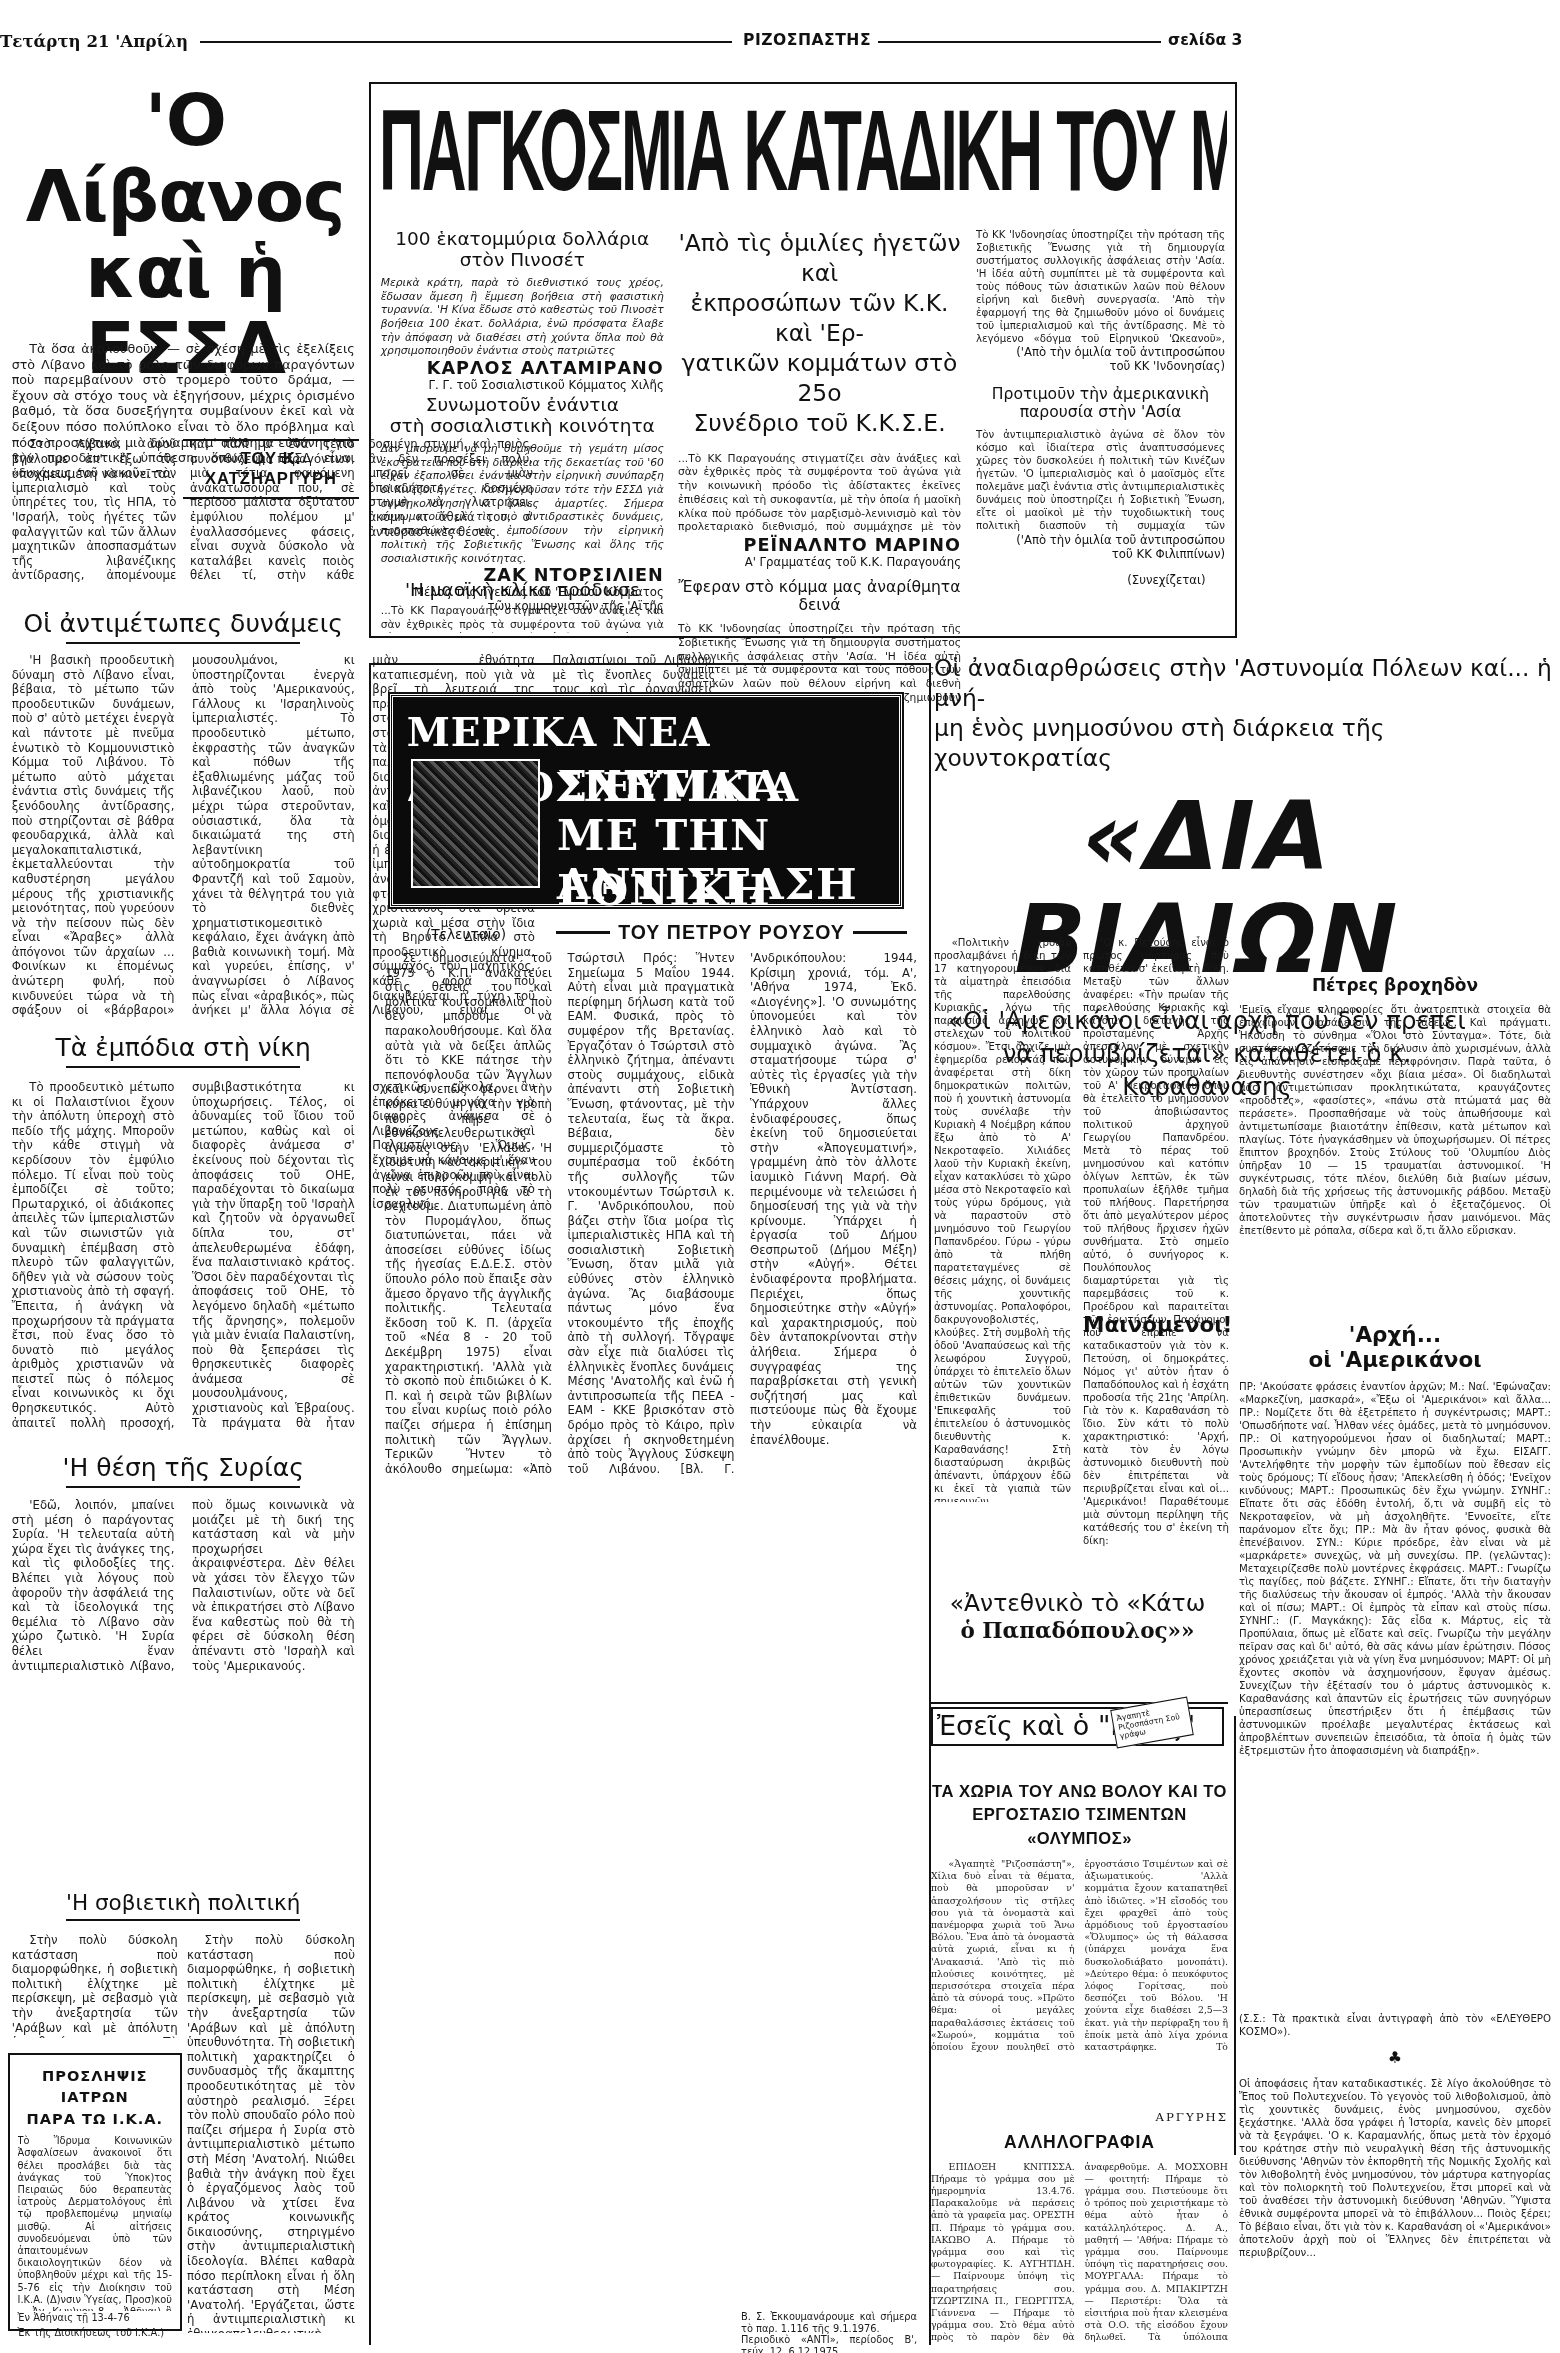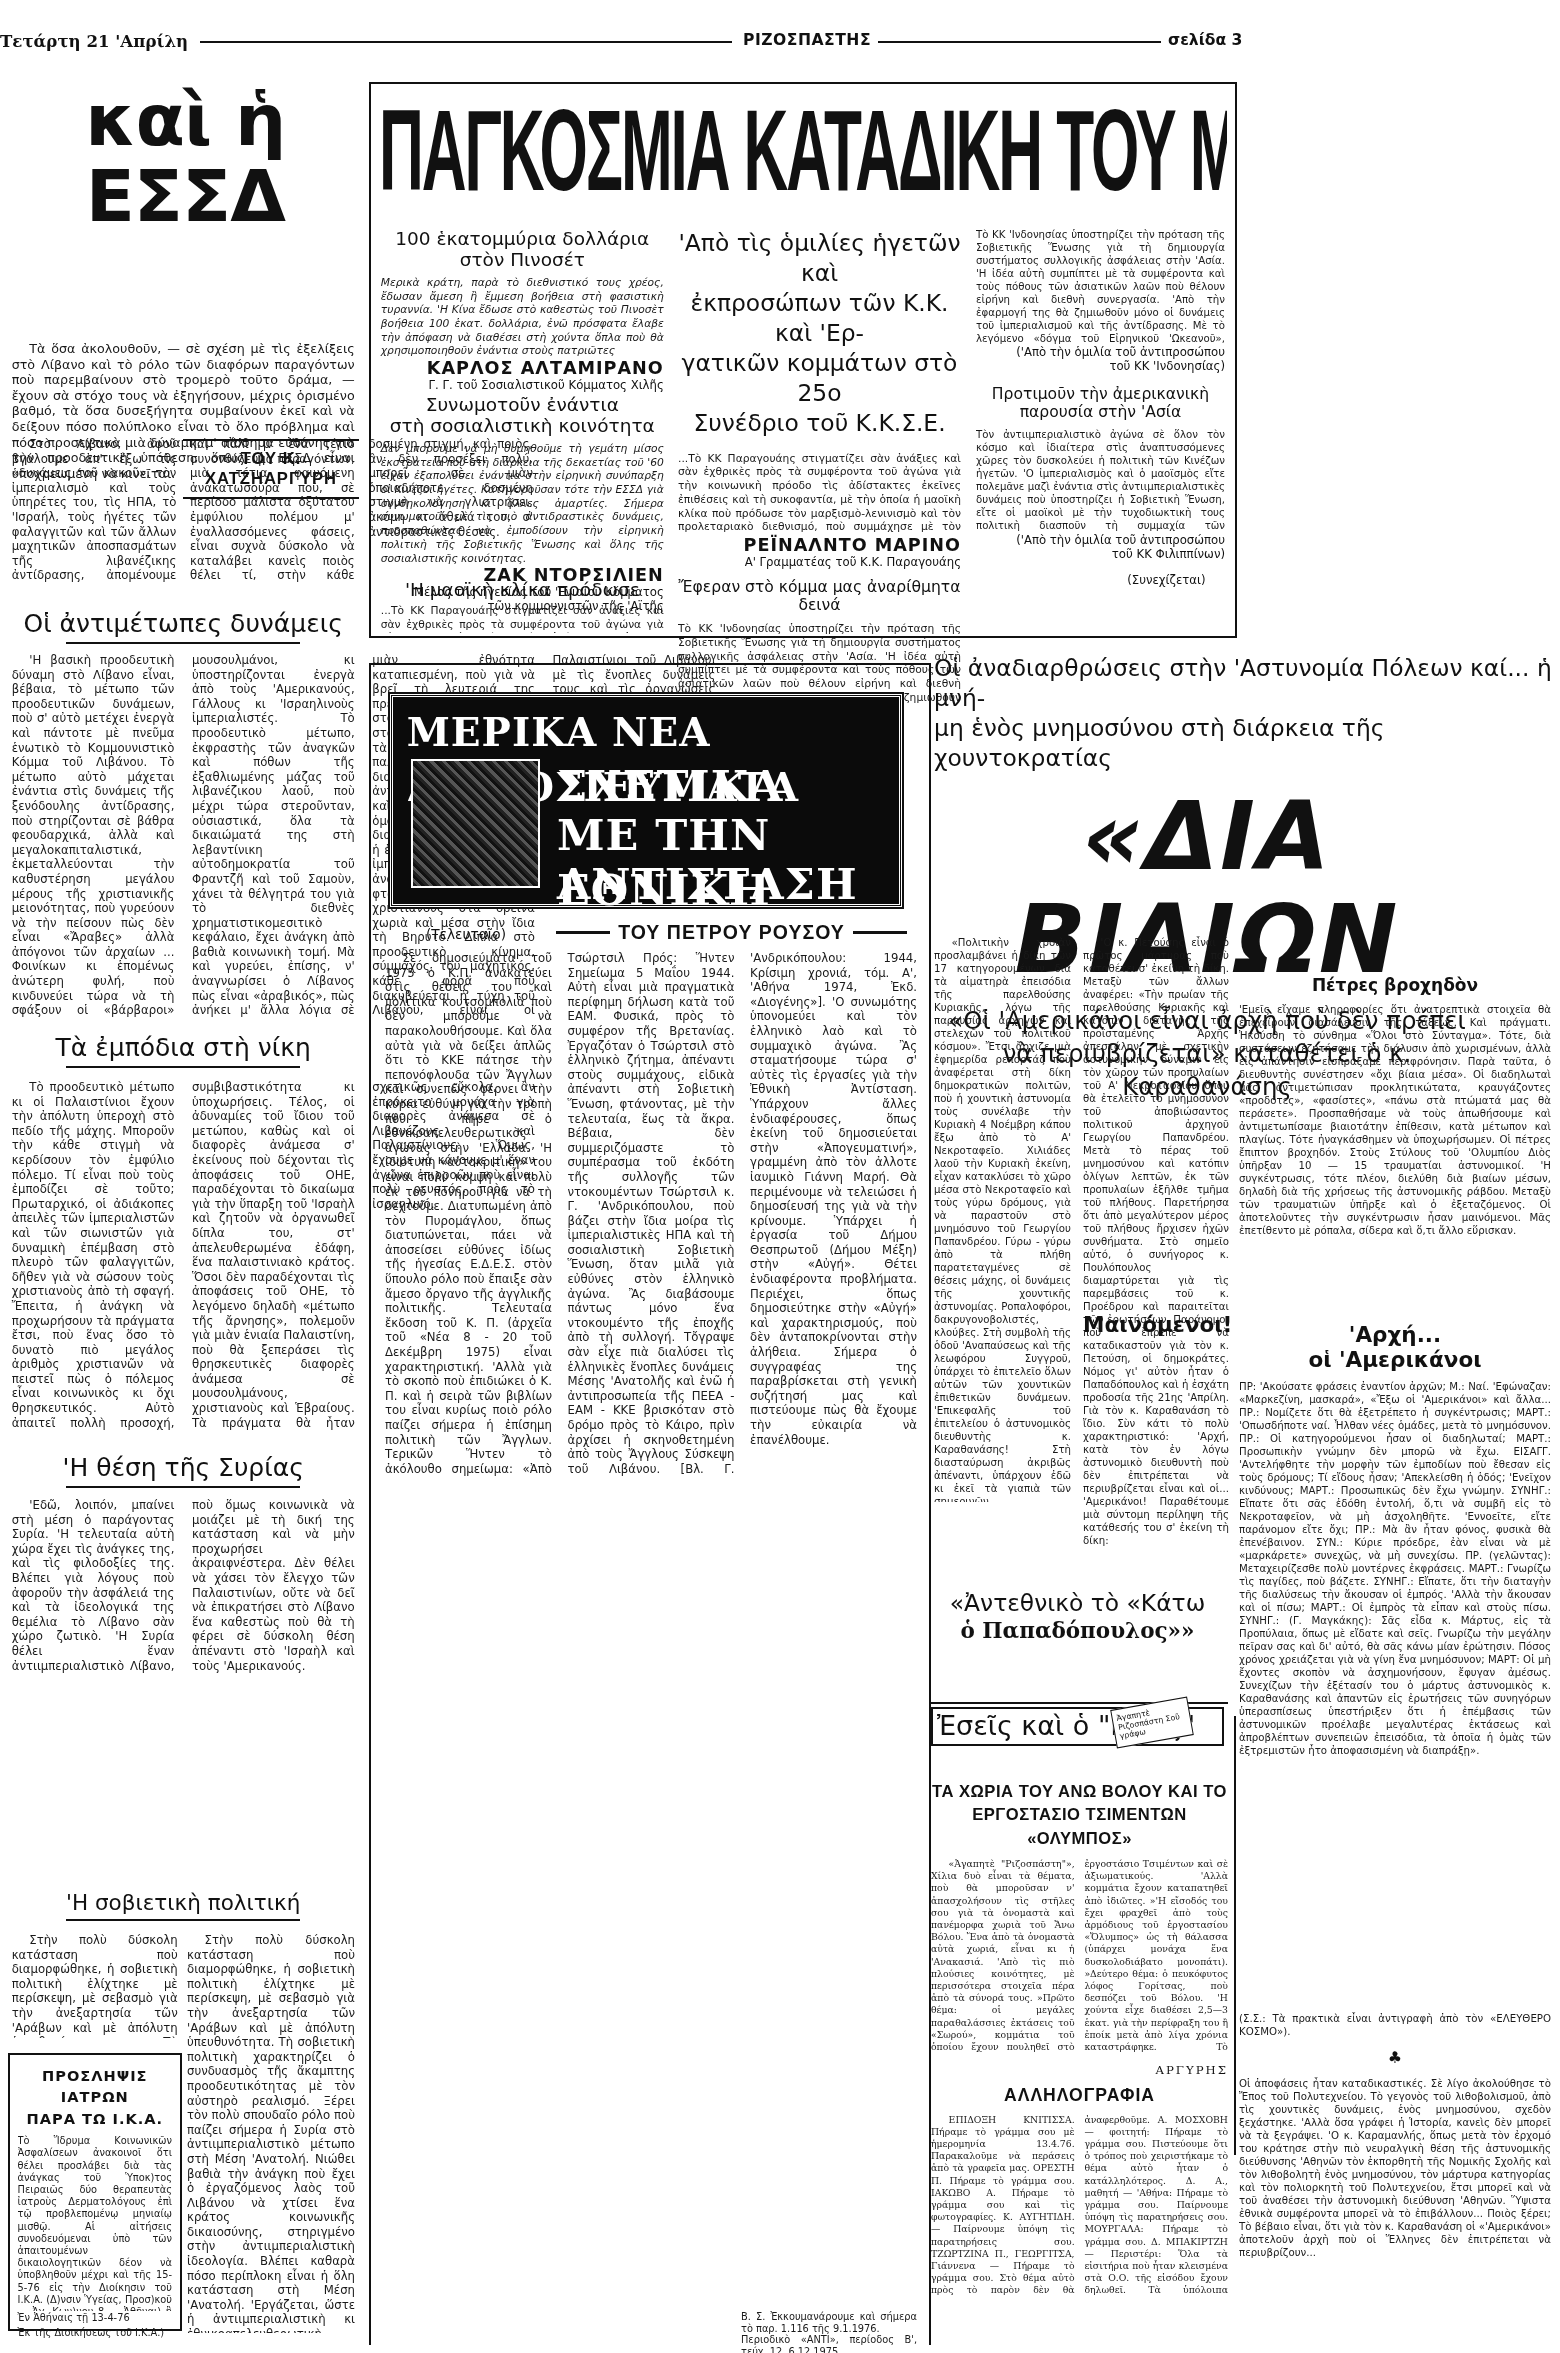--- a/index.html
+++ b/index.html
@@ -45,20 +45,21 @@
 <div class="abs masthead">
   <span class="abs mh-left">Τετάρτη 21 'Απρίλη</span>
   <div class="abs rule" style="left:200px;top:41px;width:532px;height:2px;"></div>
   <span class="abs mh-center">ΡΙΖΟΣΠΑΣΤΗΣ</span>
   <div class="abs rule" style="left:878px;top:41px;width:283px;height:2px;"></div>
   <span class="abs mh-right">σελίδα 3</span>
 </div>
 
 <div class="abs" style="left:0;top:68px;width:371px;height:2272px;">
   <div class="abs main-left-headline" style="left:9.8px;top:13.7px;width:351px;">
+    <div>'Ο Λίβανος</div>
     <div>καὶ ἡ ΕΣΣΔ</div>
   </div>
   <div class="abs body-text" style="left:11.7px;top:273px;width:343px;font-size:12.7px;line-height:15.6px;">
       <p>Τὰ ὅσα ἀκολουθοῦν, — σὲ σχέση μὲ τὶς ἐξελίξεις στὸ Λίβανο καὶ τὸ ρόλο τῶν διαφόρων παραγόντων ποὺ παρεμβαίνουν στὸ τρομερὸ τοῦτο δράμα, — ἔχουν σὰ στόχο τους νὰ ἐξηγήσουν, μέχρις ὁρισμένο βαθμό, τὰ ὅσα δυσεξήγητα συμβαίνουν ἐκεῖ καὶ νὰ δείξουν πόσο πολύπλοκο εἶναι τὸ ὅλο πρόβλημα καὶ πόσο προσεχτικὰ μιὰ δύναμη, μ' αἴσθημα εὐθύνης γιὰ τὴν προοδευτικὴ ὑπόθεση, ὅπως ἡ ΕΣΣΔ εἶναι ὑποχρεωμένη νὰ κινεῖται.</p>
     </div>
   <div class="abs" style="left:183px;top:371px;width:176px;">
     <div class="byline" style="font-size:16.6px;padding:7.8px 0;">ΤΟΥ Κ. ΧΑΤΖΗΑΡΓΥΡΗ</div>
   </div>
   <div class="abs body-text col2" style="left:11.7px;top:369px;width:343px;height:156px;column-gap:13.7px;">
       <p>Στὸ Λίβανο, ἀφοῦ βγάλουμε ἀπ' ἔξω τὶς «δυνάμεις τοῦ κακοῦ», τὸν ἰμπεριαλισμὸ καὶ τοὺς ὑπηρέτες του, τὶς ΗΠΑ, τὸ 'Ισραήλ, τοὺς ἡγέτες τῶν φαλαγγιτῶν καὶ τῶν ἄλλων μαχητικῶν ἀποσπασμάτων τῆς λιβανέζικης ἀντίδρασης, ἀπομένουμε καὶ πάλι μ' ἕνα τέτιο συνονθύλευμα παραγόντων, μιὰ τέτια φαινόμενη ἀνακατωσούρα ποὺ, σὲ περίοδο μάλιστα ὀξύτατου ἐμφύλιου πολέμου μ' ἐναλλασσόμενες φάσεις, εἶναι συχνὰ δύσκολο νὰ καταλάβει κανεὶς ποιὸς θέλει τί, στὴν κάθε δοσμένη στιγμή, καὶ ποιὸς, ἂν δὲν προσέξει πολύ, μπορεῖ σὲ μιὰν ὁποιαδήποτε δοσμένη στιγμὴ νὰ γλιστρήσει, ἀκόμη κι ἄθελά του, σ' ἀντιδραστικὲς θέσεις.</p>
@@ -199,19 +200,19 @@
 <div class="abs rizos">
   <div class="rizos-title">Ἐσεῖς καὶ ὁ "Ρίζος"</div>
   <div class="abs" style="left:180px;top:-5.9px;width:78px;height:39px;border:1px solid #111;background:#fff;font:7.8px 'DejaVu Sans',sans-serif;transform:rotate(-10deg);padding:3.9px;">Ἀγαπητὲ Ριζοσπάστη Σοῦ γράφω</div>
 </div>
 <div class="abs" style="left:931px;top:1780px;width:297px;">
   <div class="cement-head" style="font-size:16.6px;line-height:23.4px;">ΤΑ ΧΩΡΙΑ ΤΟΥ ΑΝΩ ΒΟΛΟΥ ΚΑΙ ΤΟ</div>
   <div class="cement-head" style="font-size:16.6px;line-height:23.4px;">ΕΡΓΟΣΤΑΣΙΟ ΤΣΙΜΕΝΤΩΝ «ΟΛΥΜΠΟΣ»</div>
   <div class="body-text col2" style="font-family:'DejaVu Serif',serif;font-size:9.3px;line-height:12.2px;margin-top:7.8px;height:205px;column-gap:9.8px;overflow:hidden;">
       <p>«Ἀγαπητὲ "Ριζοσπάστη"», Χίλια δυὸ εἶναι τὰ θέματα, ποὺ θὰ μποροῦσαν ν' ἀπασχολήσουν τὶς στῆλες σου γιὰ τὰ ὀνομαστὰ καὶ πανέμορφα χωριὰ τοῦ Ἄνω Βόλου. Ἕνα ἀπὸ τὰ ὀνομαστὰ αὐτὰ χωριά, εἶναι κι ἡ 'Ανακασιά. 'Απὸ τὶς πιὸ πλούσιες κοινότητες, μὲ περισσότερα στοιχεῖα πέρα ἀπὸ τὰ σύνορά τους. »Πρῶτο θέμα: οἱ μεγάλες παραθαλάσσιες ἐκτάσεις τοῦ «Σωρού», κομμάτια τοῦ ὁποίου ἔχουν πουληθεῖ στὸ ἐργοστάσιο Τσιμέντων καὶ σὲ ἀξιωματικούς. 'Αλλὰ κομμάτια ἔχουν καταπατηθεῖ ἀπὸ ἰδιῶτες. »'Η εἴσοδός του ἔχει φραχθεῖ ἀπὸ τοὺς ἁρμόδιους τοῦ ἐργοστασίου «Ὄλυμπος» ὡς τὴ θάλασσα (ὑπάρχει μονάχα ἕνα δυσκολοδιάβατο μονοπάτι). »Δεύτερο θέμα: ὁ πευκόφυτος λόφος Γορίτσας, ποὺ δεσπόζει τοῦ Βόλου. 'Η χούντα εἶχε διαθέσει 2,5—3 ἑκατ. γιὰ τὴν περίφραξη του ἢ ἐποίκ μετὰ ἀπὸ λίγα χρόνια καταστράφηκε. Τὸ ἐργοστάσιο Τσιμέντων —ποιὲς σχέσεις ὑπάρχουν ἀνάμεσα σ' αὐτὸ καὶ τὶς κοινότητες;— συνορεύει μὲ τὸ λόφο δὲν ἔχει γνωρίσει ἂν ἔχει ἀγοράσει παραπλήσιες ἐκτάσεις ἢ ἔχει καταπατήσει ἄλλες. Ἄλλα θέματα, ποὺ πρέπει νὰ ἐξεταστοῦν, εἶναι οἱ δασώδεις ἐκτάσεις τῆς περιοχῆς «Λάχινη» καθὼς τὸ θέμα τῆς ἀνάπτυξης τῆς πόλης τοῦ Βόλου».</p>
     </div>
-  <div class="signature" style="font-size:11.7px;">ΑΡΓΥΡΗΣ</div>
+  <div class="signature" style="font-size:11.7px;margin-top:47px;">ΑΡΓΥΡΗΣ</div>
   <div class="allilo" style="font-size:17.6px;margin-top:7.8px;">ΑΛΛΗΛΟΓΡΑΦΙΑ</div>
   <div class="body-text col2" style="font-family:'DejaVu Serif',serif;font-size:9.3px;line-height:12.2px;margin-top:7.8px;height:195px;column-gap:9.8px;overflow:hidden;">
       <p>ΕΠΙΔΟΞΗ ΚΝΙΤΙΣΣΑ. Πήραμε τὸ γράμμα σου μὲ ἡμερομηνία 13.4.76. Παρακαλοῦμε νὰ περάσεις ἀπὸ τὰ γραφεῖα μας. ΟΡΕΣΤΗ Π. Πήραμε τὸ γράμμα σου. ΙΑΚΩΒΟ Α. Πήραμε τὸ γράμμα σου καὶ τὶς φωτογραφίες. Κ. ΑΥΓΗΤΙΔΗ. — Παίρνουμε ὑπόψη τὶς παρατηρήσεις σου. ΤΖΩΡΤΖΙΝΑ Π., ΓΕΩΡΓΙΤΣΑ, Γιάννενα — Πήραμε τὸ γράμμα σου. Στὸ θέμα αὐτὸ πρὸς τὸ παρὸν δὲν θὰ ἀναφερθοῦμε. Α. ΜΟΣΧΟΒΗ — φοιτητή: Πήραμε τὸ γράμμα σου. Πιστεύουμε ὅτι ὁ τρόπος ποὺ χειριστήκαμε τὸ θέμα αὐτὸ ἦταν ὁ κατάλληλότερος. Δ. Α., μαθητή — 'Αθήνα: Πήραμε τὸ γράμμα σου. Παίρνουμε ὑπόψη τὶς παρατηρήσεις σου. ΜΟΥΡΓΑΛΑ: Πήραμε τὸ γράμμα σου. Δ. ΜΠΑΚΙΡΤΖΗ — Περιστέρι: Ὅλα τὰ εἰσιτήρια ποὺ ἦταν κλεισμένα στὰ Ο.Ο. τῆς εἰσόδου ἔχουν δηλωθεῖ. Τὰ ὑπόλοιπα κομμάτια εἶναι ἔτοιμα τῆς νέας σεζόν. ΣΤΗ: Πήραμε τὸ γράμμα σου. Βουβοσέταν τὸ γράμμα σου προσφορὰ γιὰ βιβλία.</p>
     </div>
 </div>
 
 
 </body></html>

